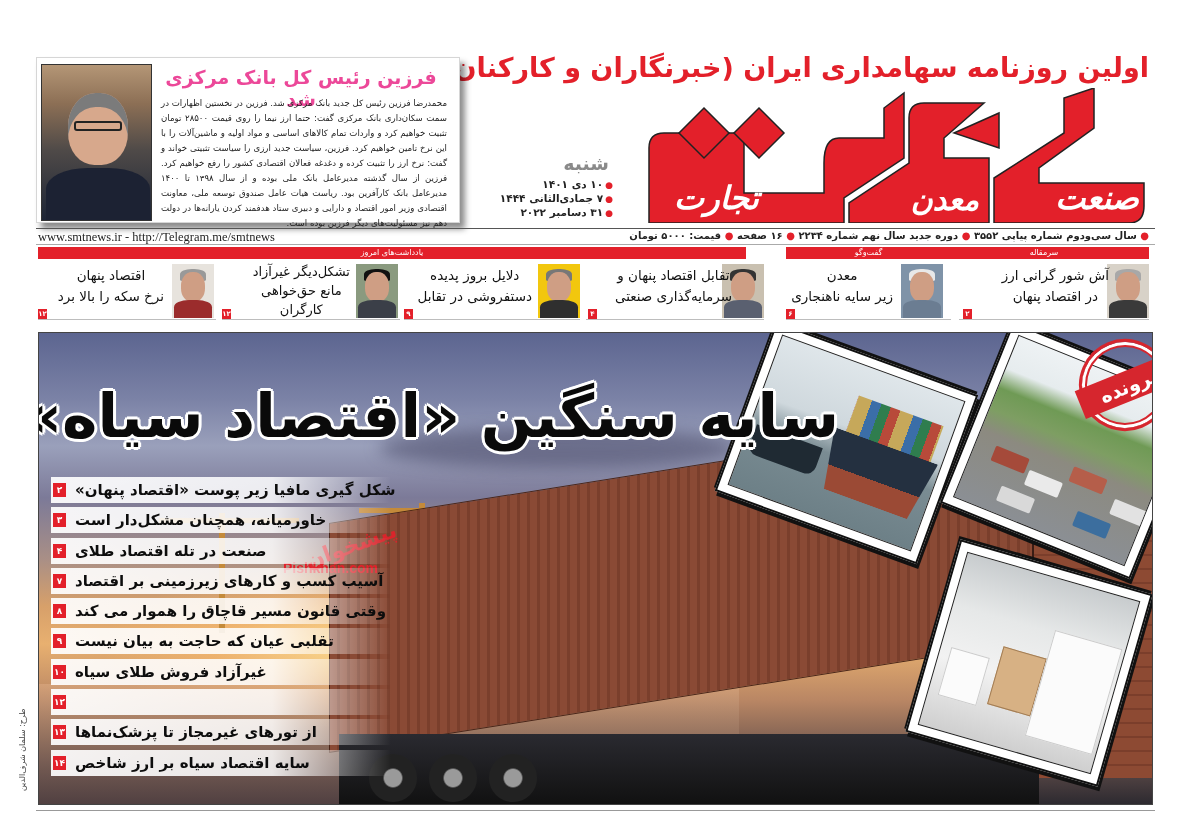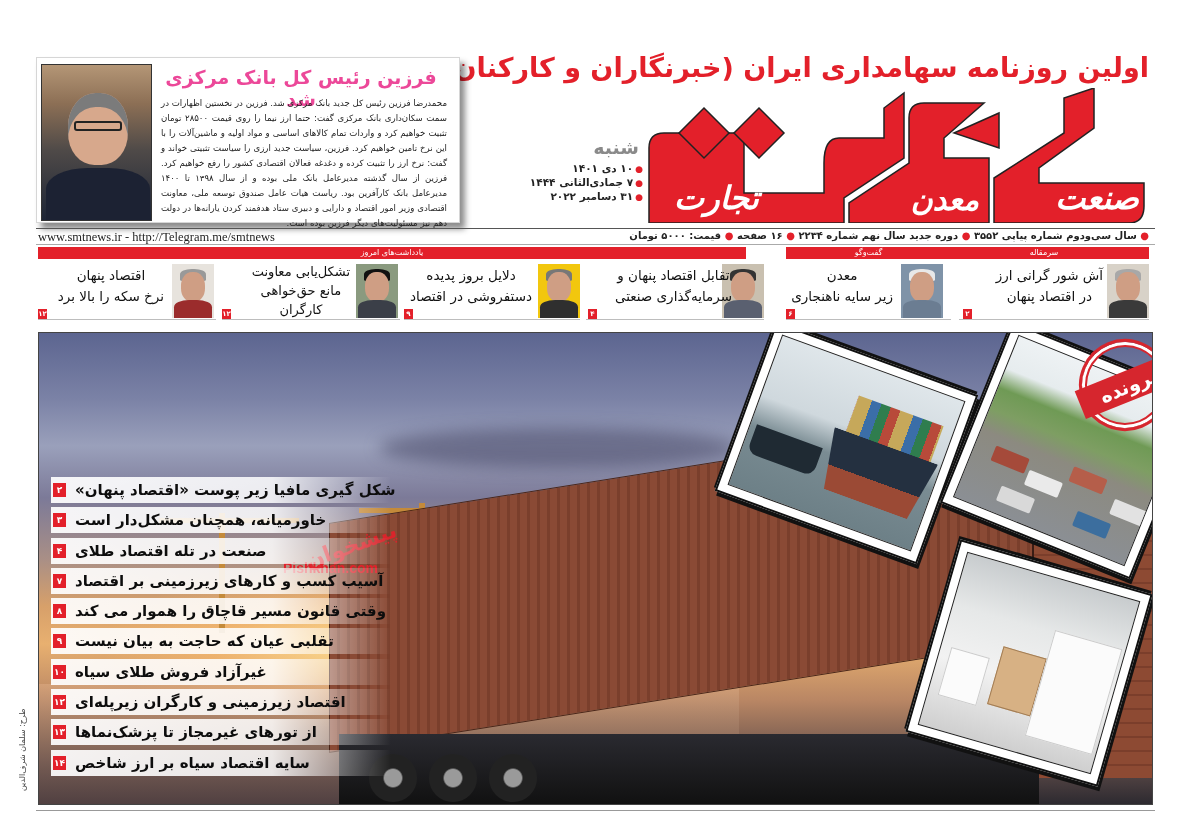--- a/index.html
+++ b/index.html
@@ -12,22 +12,22 @@
     direction: rtl; text-align: right;
     font-family: "DejaVu Sans", sans-serif; font-weight: bold;
     font-size: 27px; color: #e3202a; letter-spacing: 0.5px; white-space: nowrap;
   }
   .logo {
     position: absolute; top: 88px; right: 42px; width: 505px; height: 135px;
   }
   .logo svg { width: 100%; height: 100%; display: block; }
 
   .dates {
-    position: absolute; top: 136px; left: 503px; width: 110px;
-    direction: rtl; text-align: right; margin-left: 30px;
+    position: absolute; top: 152px; left: 503px; width: 110px;
+    direction: rtl; text-align: right;
   }
   .weekday { font-size: 19px; color: #8a8a8a; font-weight: bold; margin-bottom: 4px; padding-right: 4px; }
   .date-line { font-size: 10.5px; font-weight: bold; color: #222; line-height: 13px; white-space: nowrap; }
   .date-line .dot { color: #e3202a; font-size: 9px; margin-left: 2px; }
 
   
   .newsbox {
     position: absolute; top: 57px; left: 36px; width: 424px; height: 166px;
     background: #fff; border: 1px solid #d6d6d6;
     box-shadow: 5px 6px 6px rgba(0,0,0,0.45);
@@ -221,21 +221,21 @@
 <div class="sec-bar" style="right:42px; width:210px;">سرمقاله</div>
 <div class="sec-bar" style="right:240px; width:165px;">گفت‌وگو</div>
 <div class="sec-bar" style="left:38px; width:708px;">یادداشت‌های امروز</div>
 
 <div class="col-item" style="right:42px; width:190px;">
   <div class="thumb" style="right:0; background:#d8d2c8;">
     <div class="hair" style="background:#a8a8a8;"></div>
       <div class="h"></div>
       <div class="b" style="background:#3a3a3a;"></div>
   </div>
-  <div class="title" style="right:46px;">
+  <div class="title" style="right:40px;">
     <div>آش شور گرانی ارز</div>
     <div>در اقتصاد پنهان</div>
   </div>
   <div class="pg" style="left:4px;">۲</div>
 </div>
 
 <div class="col-item" style="right:240px; width:165px;">
   <div class="thumb" style="right:8px; background:#7f93a8;">
     <div class="hair" style="background:#e8e8e8;"></div>
       <div class="h"></div>
@@ -262,33 +262,33 @@
 </div>
 
 <div class="col-item" style="left:404px; width:176px;">
   <div class="thumb" style="right:0; background:#f2c70e;">
     <div class="hair" style="background:#777;"></div>
       <div class="h"></div>
       <div class="b" style="background:#2f2f2f;"></div>
   </div>
   <div class="title" style="right:48px;">
     <div>دلایل بروز پدیده</div>
-    <div>دستفروشی در اقتصاد</div>
+    <div>دستفروشی در تقابل</div>
   </div>
   <div class="pg" style="left:0;">۹</div>
 </div>
 
 <div class="col-item" style="left:222px; width:178px;">
   <div class="thumb" style="right:2px; background:#8a9a7f;">
     <div class="hair" style="background:#111;"></div>
       <div class="h"></div>
       <div class="b" style="background:#3b3f48;"></div>
   </div>
   <div class="title" style="right:50px; font-size:13px; line-height:19px; top:0;">
-    <div>تشکل‌یابی معاونت</div>
+    <div>تشکل‌دیگر غیرآزاد</div>
     <div>مانع حق‌خواهی</div>
     <div>کارگران</div>
   </div>
   <div class="pg" style="left:0;">۱۲</div>
 </div>
 
 <div class="col-item" style="left:38px; width:178px;">
   <div class="thumb" style="right:2px; background:#e7e3dd;">
     <div class="hair" style="background:#999;"></div>
       <div class="h"></div>
@@ -341,20 +341,21 @@
       <div class="pallet" style="left:60px; top:80px; width:45px; height:60px;"></div>
       <div class="sacks" style="left:105px; top:50px; width:70px; height:110px;"></div>
       <div class="sacks" style="left:10px; top:95px; width:40px; height:50px;"></div>
     </div>
   </div>
 
   <div class="stamp">
     <div class="band">پرونده</div>
   </div>
 
+  <div class="main-headline">سایه سنگین «اقتصاد سیاه»</div>
 
   <div class="watermark">
     <span class="wm-fa">پیشخوان</span>
     <div class="wm-en">Pishkhan.com</div>
   </div>
 
   <div class="items">
     <div class="item">
         <span class="pg">۲</span>
         <span class="txt">شکل گیری مافیا زیر پوست «اقتصاد پنهان»</span>
@@ -378,21 +379,20 @@
     <div class="item">
         <span class="pg">۹</span>
         <span class="txt">تقلبی عیان که حاجت به بیان نیست</span>
       </div>
     <div class="item">
         <span class="pg">۱۰</span>
         <span class="txt">غیرآزاد فروش طلای سیاه</span>
       </div>
     <div class="item">
         <span class="pg">۱۲</span>
-        <span class="txt">اقتصاد زیرزمینی و کارگران زیرپله‌ای</span>
       </div>
     <div class="item">
         <span class="pg">۱۳</span>
         <span class="txt">از تورهای غیرمجاز تا پزشک‌نماها</span>
       </div>
     <div class="item">
         <span class="pg">۱۴</span>
         <span class="txt">سایه اقتصاد سیاه بر ارز شاخص</span>
       </div>
   </div>

